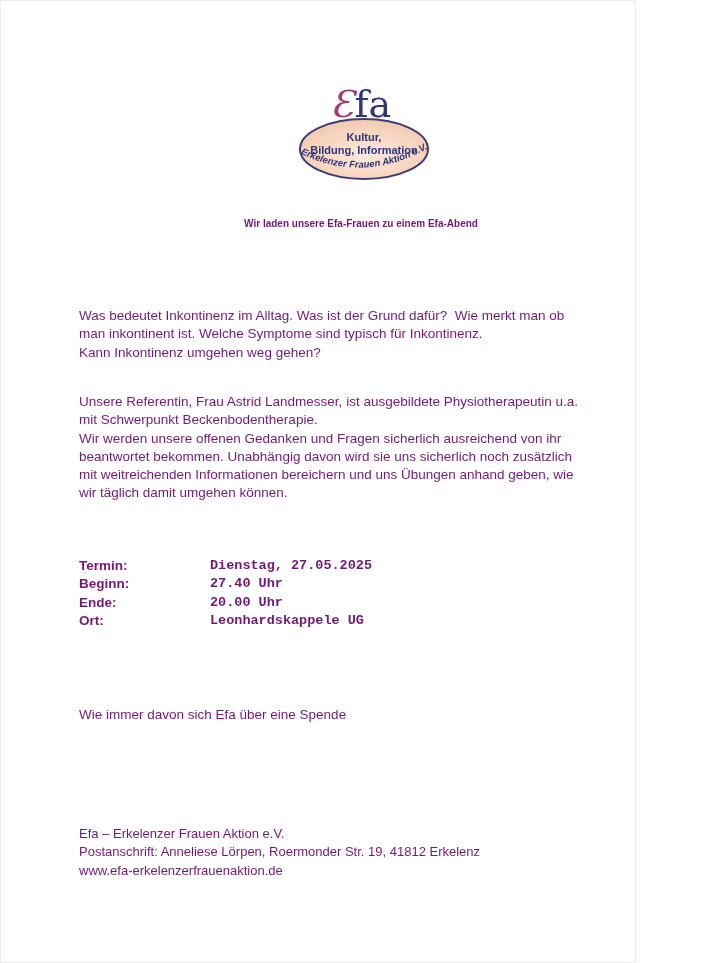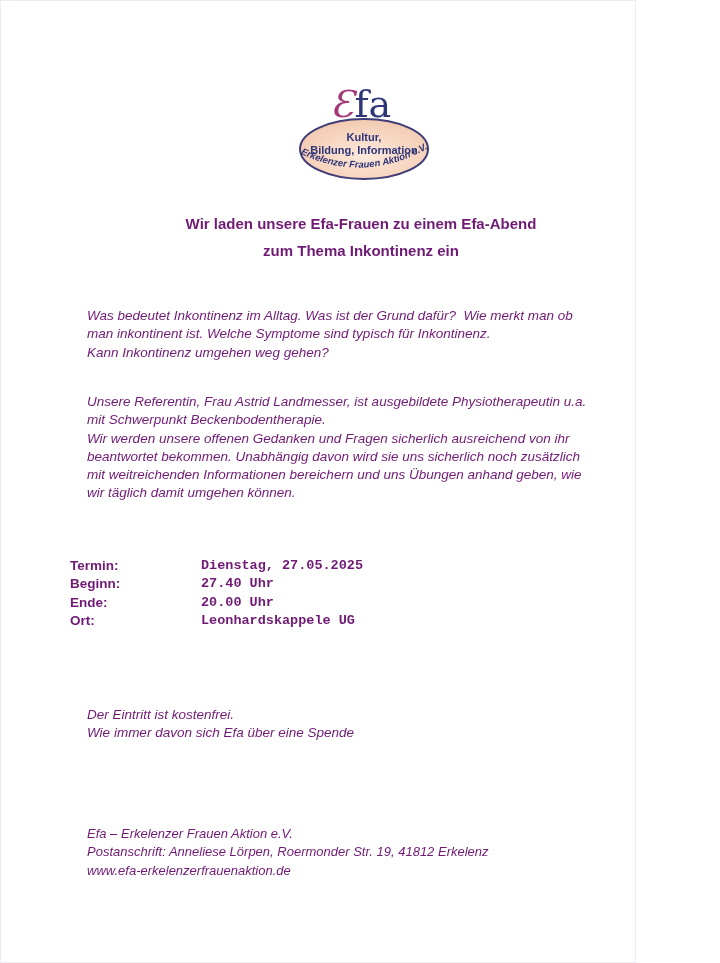--- a/index.html
+++ b/index.html
@@ -19,40 +19,39 @@
     left: 290px;
     top: 82px;
     width: 146px;
     height: 102px;
   }
   .heading {
     position: absolute;
     left: 0;
     width: 720px;
     text-align: center;
-    font-size: 15px;
+    font-size: 10px;
     font-weight: bold;
     line-height: 18px;
     white-space: pre;
   }
   .heading1 { top: 214px; }
   .heading2 { top: 241px; }
   .para {
     position: absolute;
-    left: 86px;
+    left: 78px;
     font-size: 13.5px;
     line-height: 18.3px;
-    font-style: italic;
   }
   .para .line { white-space: pre; min-height: 18.3px; }
   .p1 { top: 306px; }
   .p2 { top: 392px; }
   .details {
     position: absolute;
-    left: 69px;
+    left: 78px;
     top: 556px;
     font-size: 13.5px;
     font-weight: bold;
     line-height: 18.4px;
   }
   .details .row { display: flex; }
   .details .lbl { width: 131px; white-space: pre; }
   .details .val { white-space: pre; font-family: Liberation Mono, monospace; }
   .entry { top: 705px; }
   .footer {
@@ -78,21 +77,20 @@
       <ellipse cx="73" cy="66" rx="64" ry="30" fill="url(#ovalGrad)" stroke-width="2" stroke="#3f3c78"></ellipse>
       <text x="70" y="34" text-anchor="middle" font-size="38" font-family="'DejaVu Serif', serif"><tspan font-style="italic" fill="#a23a78">Ɛ</tspan><tspan fill="#2f3579">fa</tspan></text>
       <text x="73" y="58" text-anchor="middle" font-size="11" font-weight="bold" font-family="'Liberation Sans', sans-serif" fill="#2f3579">Kultur,</text>
       <text x="73" y="71" text-anchor="middle" font-size="11" font-weight="bold" font-family="'Liberation Sans', sans-serif" fill="#2f3579">Bildung, Information</text>
       <path id="logoArc" d="M 0 66 Q 73 106 146 60" fill="none"></path>
       <text font-size="9.5" font-style="italic" font-weight="bold" text-anchor="middle" font-family="'Liberation Sans', sans-serif" fill="#2f3579"><textPath href="#logoArc" startOffset="50%">Erkelenzer Frauen Aktion e.V.</textPath></text>
     </svg>
   </div>
 
   <div class="heading heading1">Wir laden unsere Efa-Frauen zu einem Efa-Abend</div>
-  <div class="heading heading2">zum Thema Inkontinenz ein</div>
 
   <div class="para p1">
     <div class="line">Was bedeutet Inkontinenz im Alltag. Was ist der Grund dafür?  Wie merkt man ob</div>
     <div class="line">man inkontinent ist. Welche Symptome sind typisch für Inkontinenz.</div>
     <div class="line">Kann Inkontinenz umgehen weg gehen?</div>
   </div>
 
   <div class="para p2">
     <div class="line">Unsere Referentin, Frau Astrid Landmesser, ist ausgebildete Physiotherapeutin u.a.</div>
     <div class="line">mit Schwerpunkt Beckenbodentherapie.</div>
@@ -115,21 +113,20 @@
       <span class="lbl">Ende:</span>
       <span class="val">20.00 Uhr</span>
     </div>
     <div class="row">
       <span class="lbl">Ort:</span>
       <span class="val">Leonhardskappele UG</span>
     </div>
   </div>
 
   <div class="para entry">
-    <div class="line">Der Eintritt ist kostenfrei.</div>
     <div class="line">Wie immer davon sich Efa über eine Spende</div>
   </div>
 
   <div class="para footer">
     <div class="line">Efa – Erkelenzer Frauen Aktion e.V.</div>
     <div class="line">Postanschrift: Anneliese Lörpen, Roermonder Str. 19, 41812 Erkelenz</div>
     <div class="line">www.efa-erkelenzerfrauenaktion.de</div>
   </div>
 
 </div>

